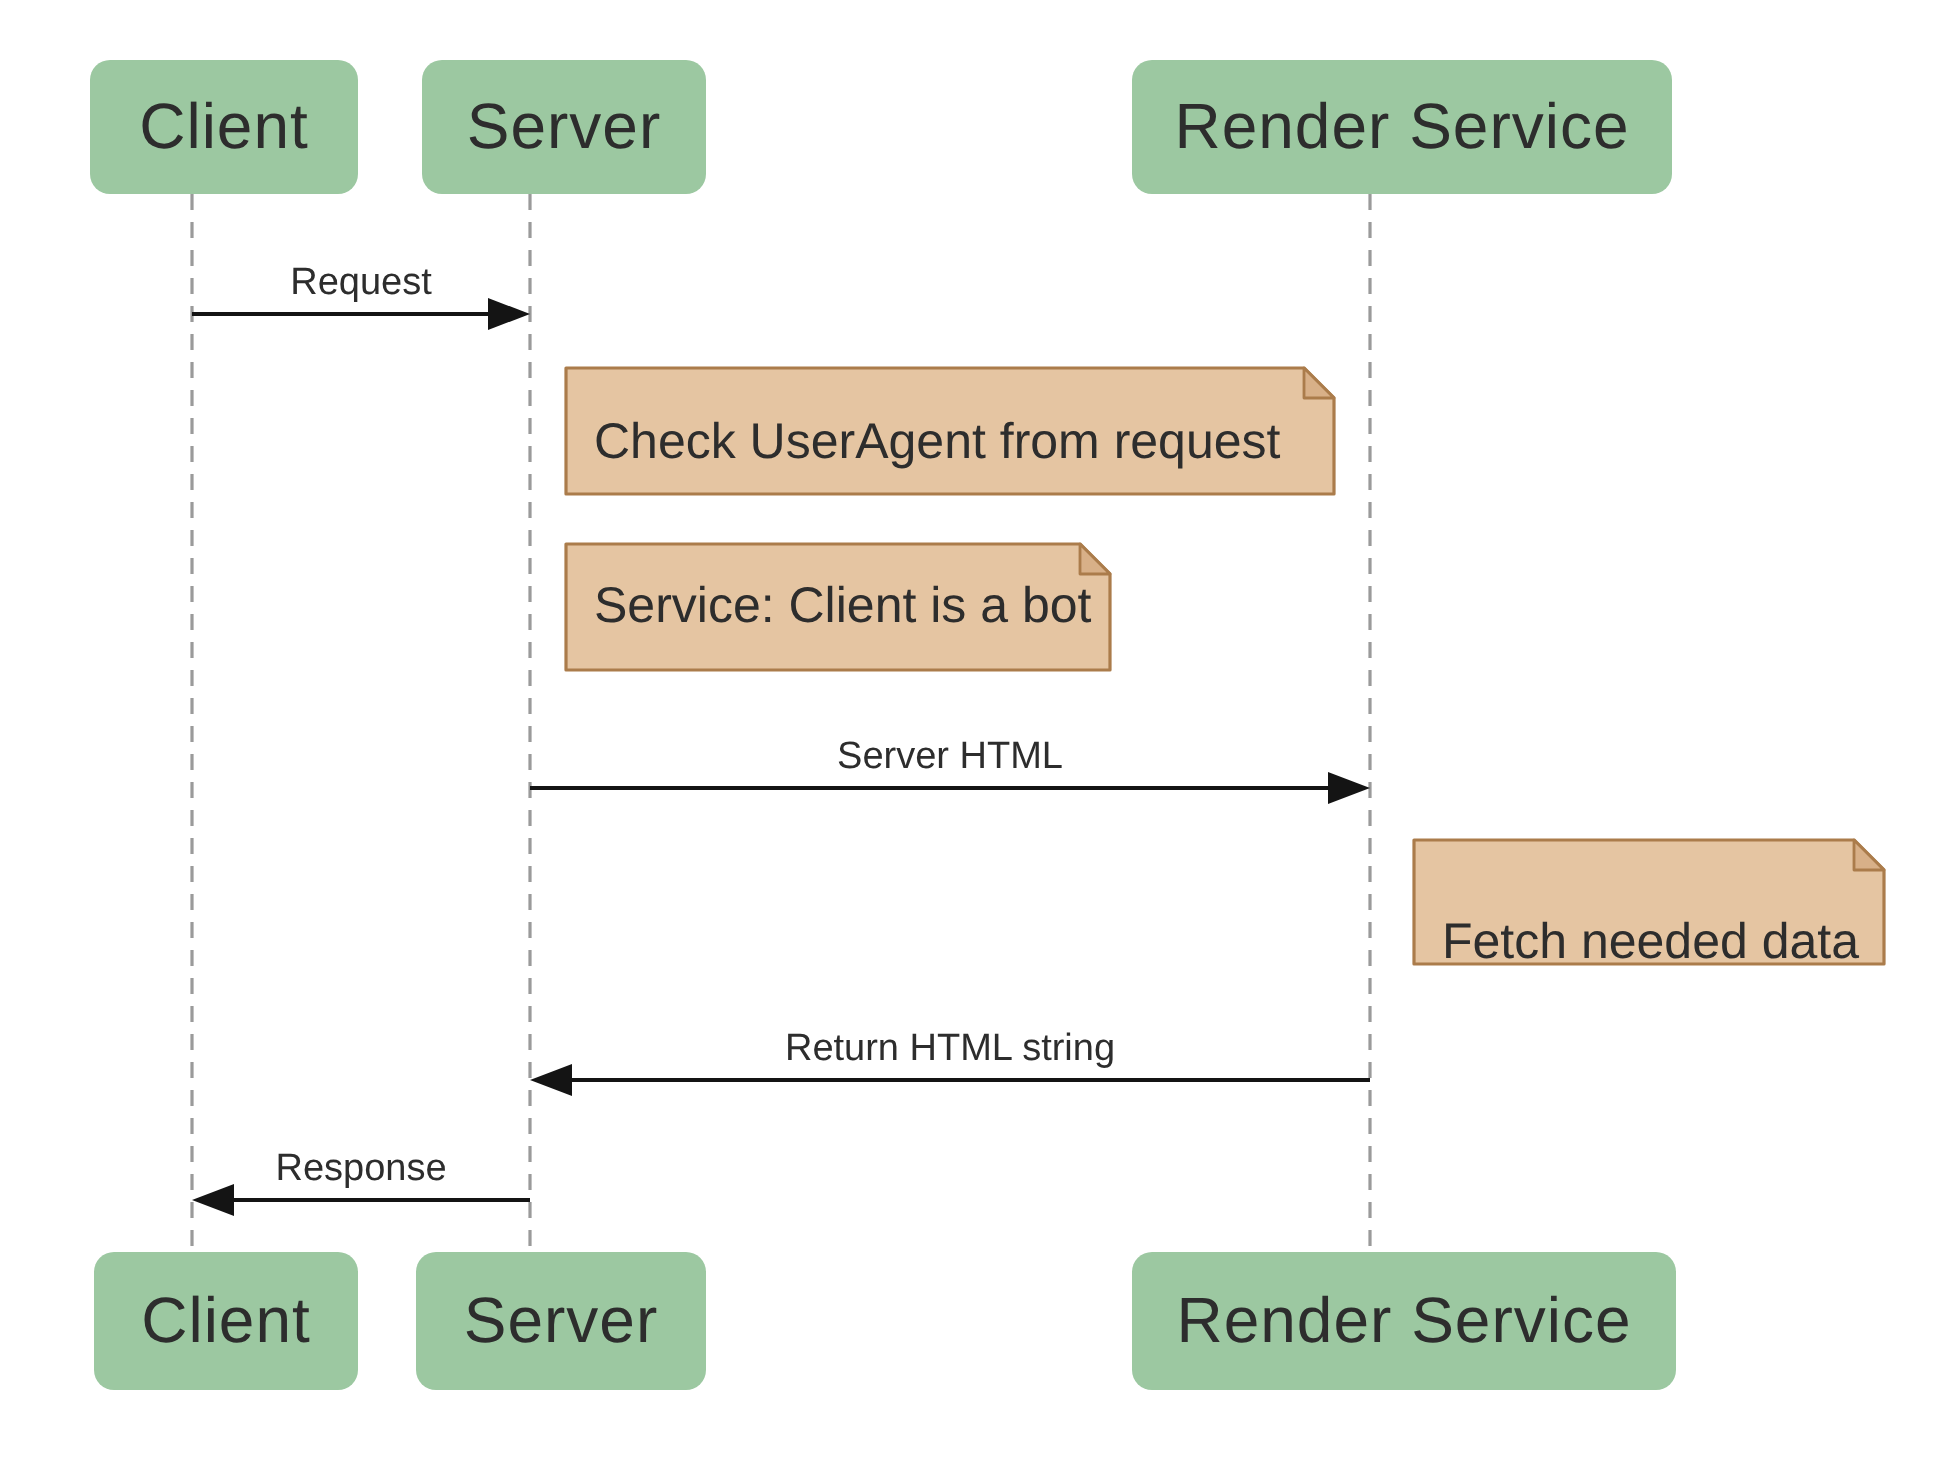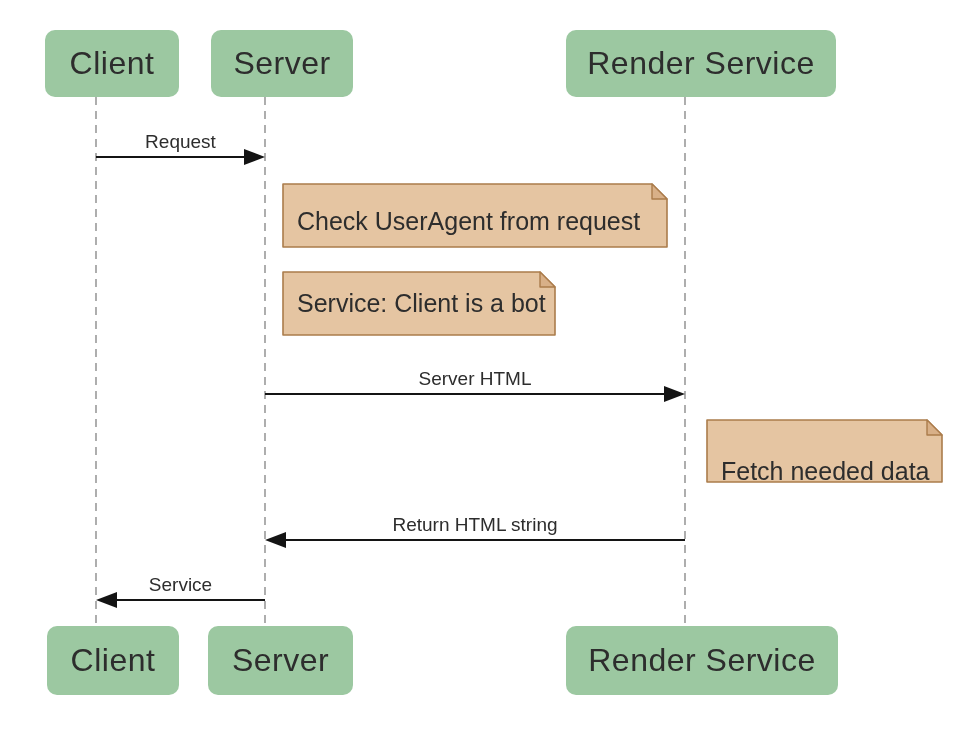--- a/index.html
+++ b/index.html
@@ -73,21 +73,21 @@
       <path d="M652,184 L652,199 L667,199 Z" fill="#d8b088" stroke="#ab7c4b" stroke-width="1.4" stroke-linejoin="round"></path>
       <path d="M283,272 L540,272 L555,287 L555,335 L283,335 Z" fill="#e5c5a2" stroke="#ab7c4b" stroke-width="1.6" stroke-linejoin="round"></path>
       <path d="M540,272 L540,287 L555,287 Z" fill="#d8b088" stroke="#ab7c4b" stroke-width="1.4" stroke-linejoin="round"></path>
       <path d="M707,420 L927,420 L942,435 L942,482 L707,482 Z" fill="#e5c5a2" stroke="#ab7c4b" stroke-width="1.6" stroke-linejoin="round"></path>
       <path d="M927,420 L927,435 L942,435 Z" fill="#d8b088" stroke="#ab7c4b" stroke-width="1.4" stroke-linejoin="round"></path>
     </svg>
   <div id="nodes">
       <div class="msg-label" style="left: 180.5px; bottom: 581px;">Request</div>
       <div class="msg-label" style="left: 475px; bottom: 344px;">Server HTML</div>
       <div class="msg-label" style="left: 475px; bottom: 198px; margin-top: 40px;">Return HTML string</div>
-      <div class="msg-label" style="left: 180.5px; bottom: 138px;">Service</div>
+      <div class="msg-label" style="left: 180.5px; bottom: 138px;">Response</div>
       <div class="note-text" style="left: 283px; top: 184px; width: 384px; height: 75px;">Check UserAgent from request</div>
       <div class="note-text" style="left: 283px; top: 272px; width: 272px; height: 63px;">Service: Client is a bot</div>
       <div class="note-text" style="left: 707px; top: 420px; width: 235px; height: 62px; margin-top: 20px;">Fetch needed data</div>
       <div class="participant" style="left: 29px; top: 30px; width: 134px; height: 67px; background: rgb(156, 200, 161); color: rgb(45, 45, 45);">Client</div>
       <div class="participant" style="left: 31px; top: 626px; width: 132px; height: 69px; background: rgb(156, 200, 161); color: rgb(45, 45, 45);">Client</div>
       <div class="participant" style="left: 195px; top: 30px; width: 142px; height: 67px; background: rgb(156, 200, 161); color: rgb(45, 45, 45);">Server</div>
       <div class="participant" style="left: 192px; top: 626px; width: 145px; height: 69px; background: rgb(156, 200, 161); color: rgb(45, 45, 45);">Server</div>
       <div class="participant" style="left: 550px; top: 30px; width: 270px; height: 67px; background: rgb(156, 200, 161); color: rgb(45, 45, 45);">Render Service</div>
       <div class="participant" style="left: 550px; top: 626px; width: 272px; height: 69px; background: rgb(156, 200, 161); color: rgb(45, 45, 45);">Render Service</div>
     </div>

